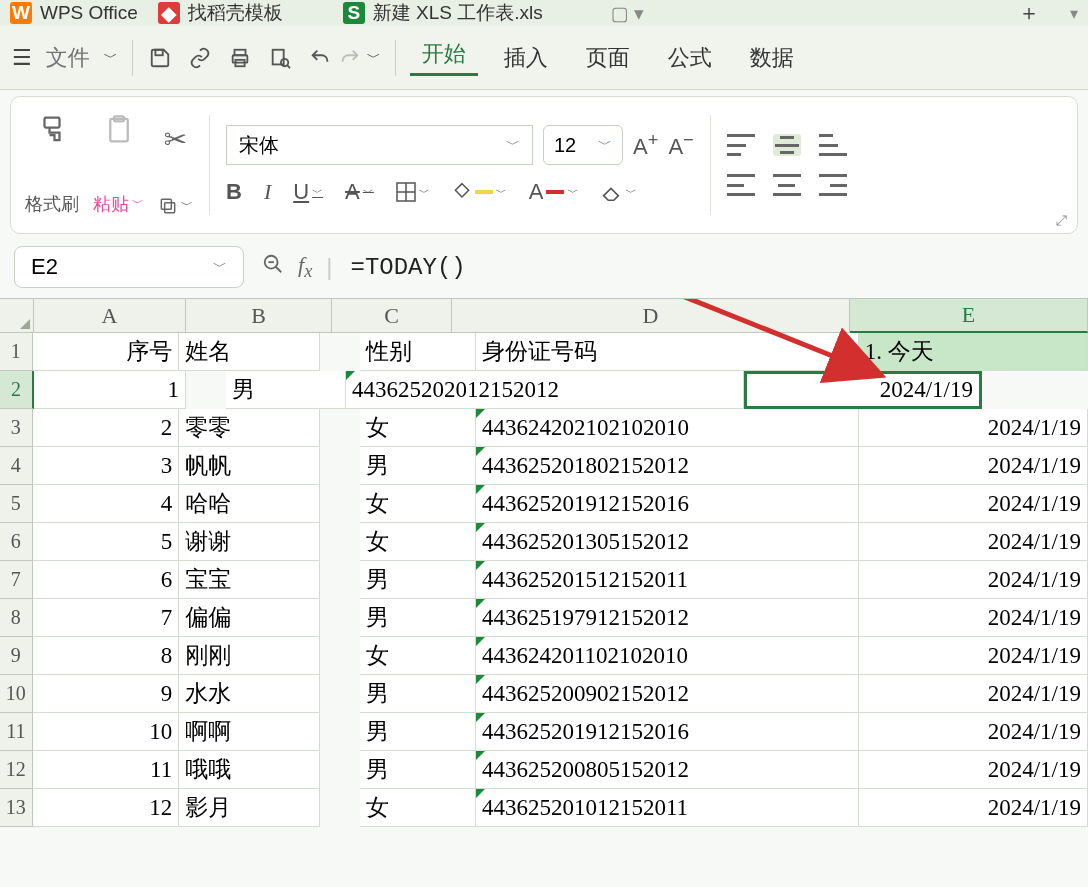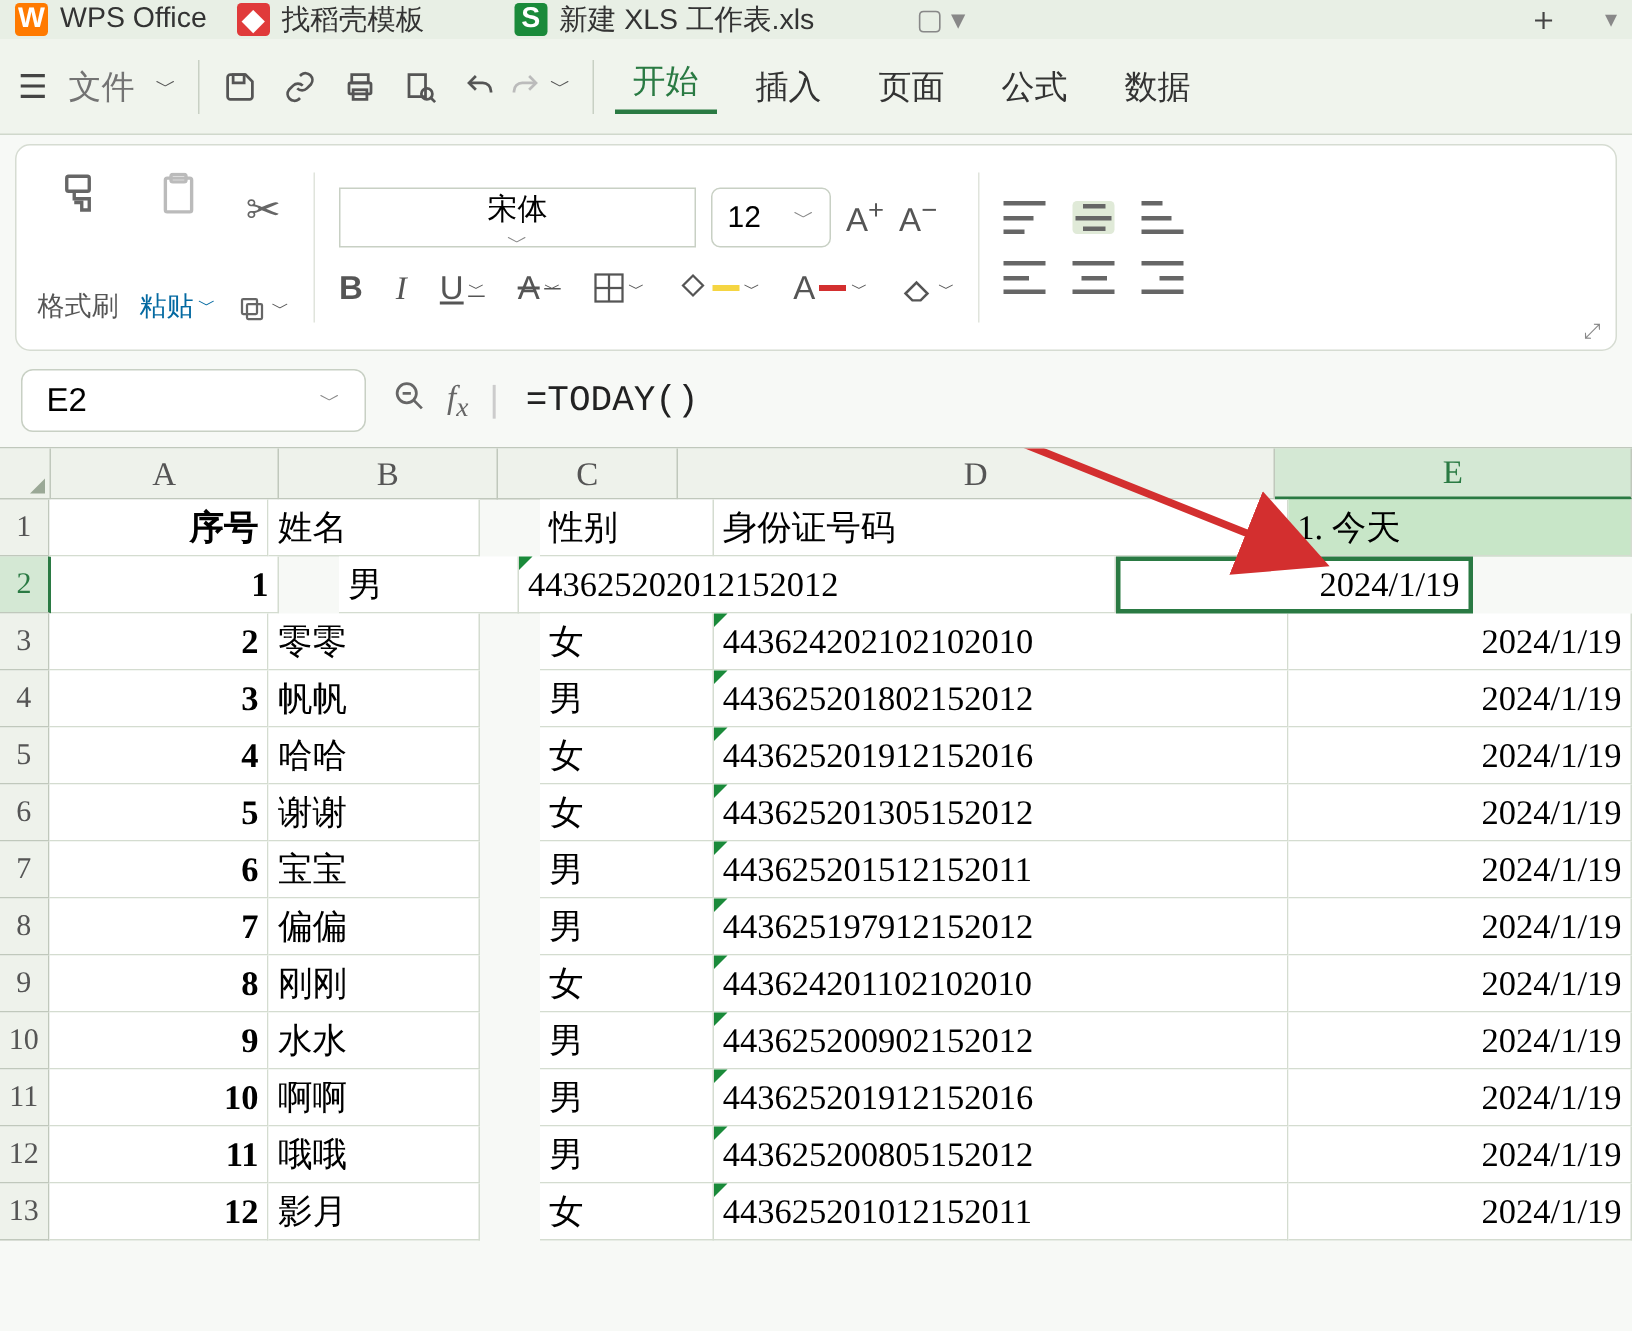--- a/index.html
+++ b/index.html
@@ -21,25 +21,25 @@
   .undo-group { display:flex; align-items:center; gap:4px; }
   .ribbon-tab { font-size: 22px; color: #333; padding: 0 12px; }
   .ribbon-tab.active { color: #2a7a43; border-bottom: 3px solid #2a7a43; padding-bottom: 4px; }
 
   
   .ribbon { margin: 6px 10px 10px 10px; background: #fff; border: 1px solid #d6dcd2; border-radius: 10px; height: 138px; display: flex; align-items: center; padding: 8px 14px; gap: 16px; position: relative; }
   .clip-group { display: flex; align-items: flex-end; gap: 14px; }
   .clip-col { display:flex; flex-direction:column; align-items:center; gap:4px; color:#555;}
   .clip-icon { font-size:28px; color:#666; }
   .clip-label { font-size:18px; color:#555; display:flex; align-items:center; gap:3px;margin-top:36px;}
-  .clip-label.dim { color:#0369a1; }
+  .clip-label.dim { color:#ec4899; }
   .vsep { width:1px; height:100px; background:#e0e4dc; }
   .font-group { display:flex; flex-direction:column; gap:14px; }
   .font-row1 { display:flex; align-items:center; gap:10px; }
-  .font-select { width:238px; height:40px; border:1px solid #c8d0c4; border-radius:0; display:flex; align-items:center; justify-content:space-between; padding:0 12px; font-size:20px; background:#fff;flex-direction:column;}
+  .font-select { width:307px; height:40px; border:1px solid #c8d0c4; border-radius:0; display:flex; align-items:center; justify-content:space-between; padding:0 12px; font-size:20px; background:#fff;}
   .size-select { width:80px; height:40px; border:1px solid #c8d0c4; border-radius:6px; display:flex; align-items:center; justify-content:space-between; padding:0 10px; font-size:20px; background:#fff;}
   .aplus { font-size:22px; color:#555; }
   .font-row2 { display:flex; align-items:center; gap:22px; font-size:22px; color:#555; }
   .font-row2 .btn { display:flex; align-items:center; gap:3px;}
   .align-group { display:flex; flex-direction:column; gap:18px; }
   .align-row { display:flex; gap:18px; }
   .align-btn { width:28px; height:22px; display:flex; flex-direction:column; justify-content:space-between; }
   .align-btn span { height:3px; background:#666; display:block; }
   .ribbon-corner { position:absolute; bottom:4px; right:10px; font-size:14px; color:#888;}
 
@@ -57,21 +57,21 @@
   .corner::after { content:''; width:0;height:0; border-left:10px solid transparent; border-bottom:10px solid #9aa896; position:absolute; right:3px; bottom:3px;}
   .col-headers { display:flex; margin-left:34px; height:34px; }
   .col-h { background:#eef2eb; border-right:1px solid #c0c8bc; border-bottom:1px solid #c0c8bc; display:flex; align-items:center; justify-content:center; font-size:22px; color:#555; font-family:"Times New Roman",serif;}
   .col-A{width:152px;} .col-B{width:146px;} .col-C{width:120px;} .col-D{width:398px;} .col-E{width:238px;}
   .col-h.sel { background:#d4e8d4; color:#2a7a43; border-bottom:2px solid #2a7a43;}
   .rows { }
   .row { display:flex; height:38px; }
   .row-h { width:34px; background:#eef2eb; border-right:1px solid #c0c8bc; border-bottom:1px solid #c0c8bc; display:flex; align-items:center; justify-content:center; font-size:20px; color:#555; font-family:"Times New Roman",serif;}
   .row-h.sel { background:#d4e8d4; color:#2a7a43; border-right:2px solid #2a7a43;}
   .cell { border-right:1px solid #d4dcd0; border-bottom:1px solid #d4dcd0; font-size:23px; padding:2px 6px; display:flex; align-items:center; background:#fff; font-family:"SimSun","Times New Roman",serif; color:#000; position:relative;}
-  .cell.colA{width:152px; justify-content:flex-end;font-weight:bold;} 
+  .cell.colA{width:152px; justify-content:flex-end;} 
   .cell.colB{width:146px;} 
   .cell.colC{width:120px;margin-left:40px;} 
   .cell.colD{width:398px;} 
   .cell.colE{width:238px; justify-content:flex-end;}
   .cell.header-row { background:#fff; }
   .cell.e-header { background:#c8e6c8; }
   .cell.selected { border:3px solid #2a7a43 !important; background:#fff; z-index:2;}
   .green-tri::before { content:''; position:absolute; left:0; top:0; width:0;height:0; border-top:9px solid #1a8a3a; border-right:9px solid transparent;}
   
   

